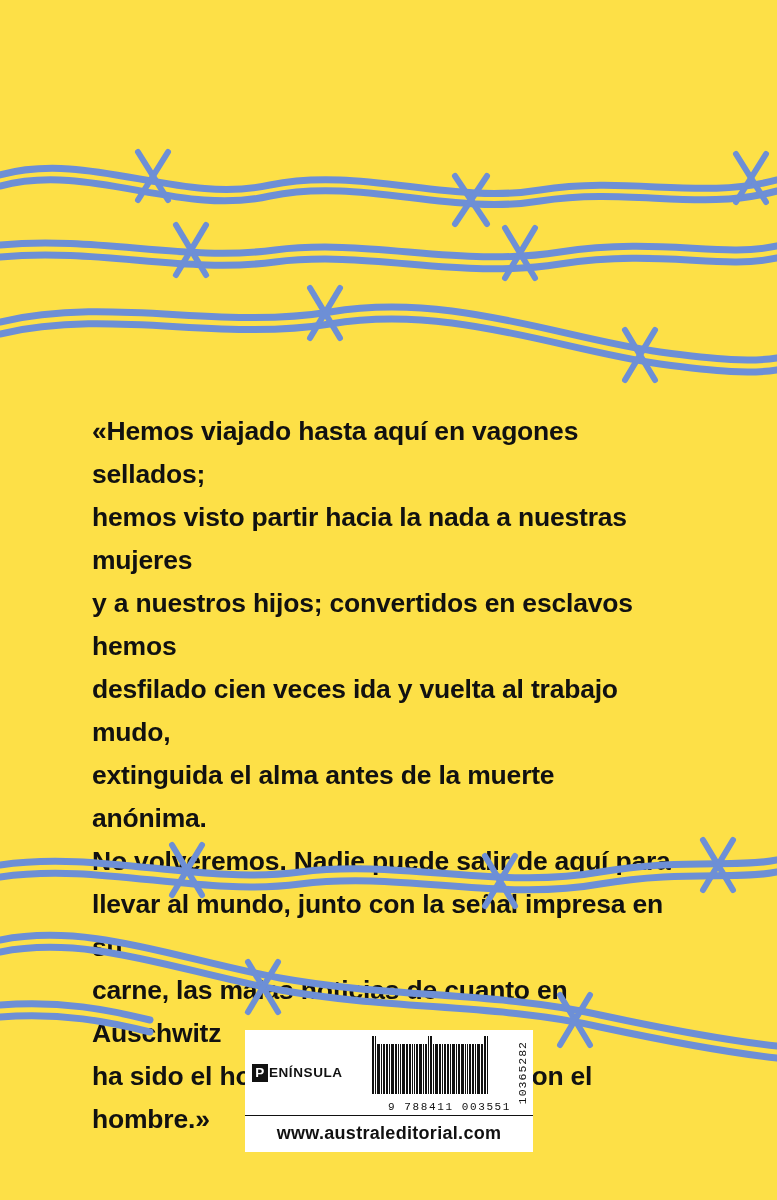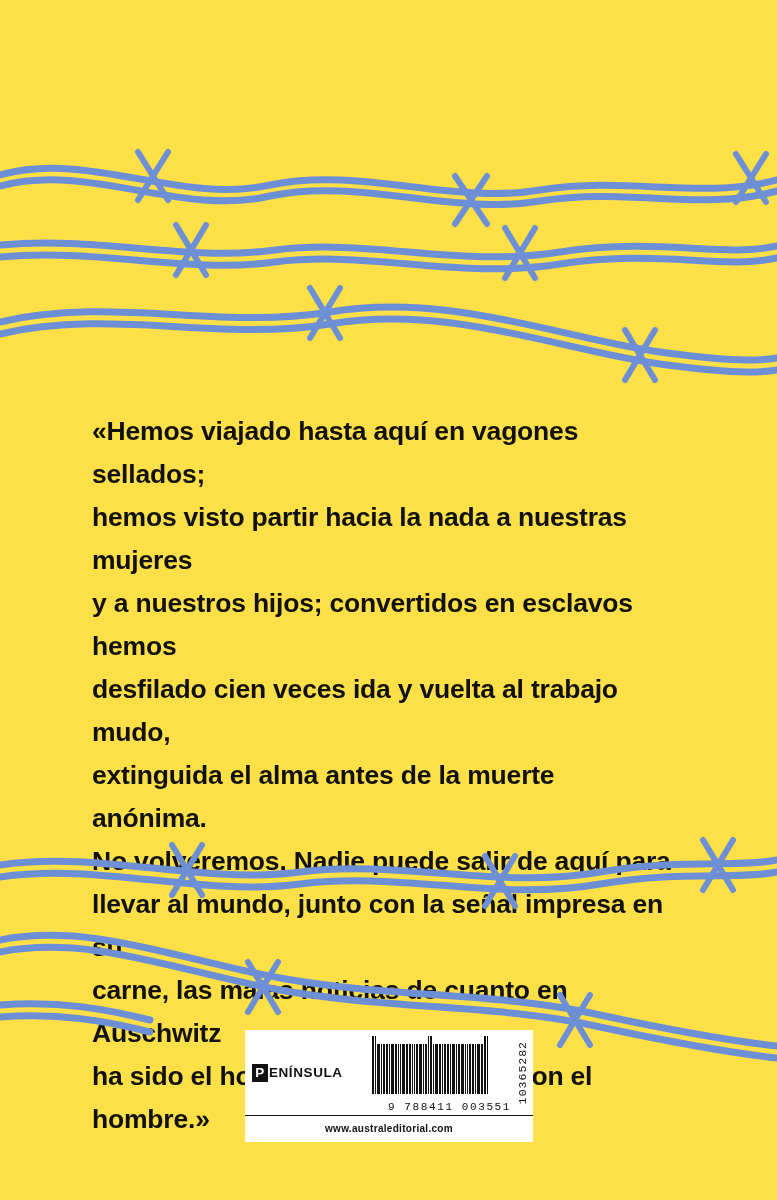--- a/index.html
+++ b/index.html
@@ -129,21 +129,21 @@
     writing-mode: vertical-rl;
     transform: rotate(180deg);
     font-family: "Liberation Mono", monospace;
     font-size: 11.5px;
     letter-spacing: 1px;
     color: #111;
   }
   .url-bar {
     border-top: 1px solid #111;
     text-align: center;
-    font-size: 10px;
+    font-size: 18px;
     font-weight: 700;
     letter-spacing: 0.3px;
     padding: 7px 0 8px 0;
     color: #111;
     background: #ffffff;
     font-family: "Liberation Sans", sans-serif;
   }
 </style>
 </head>
 <body>

